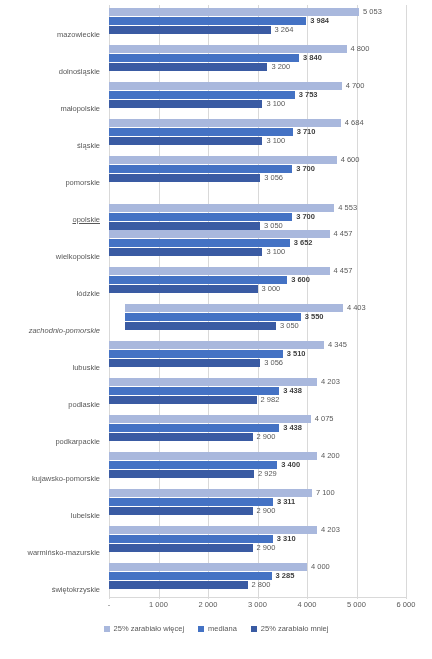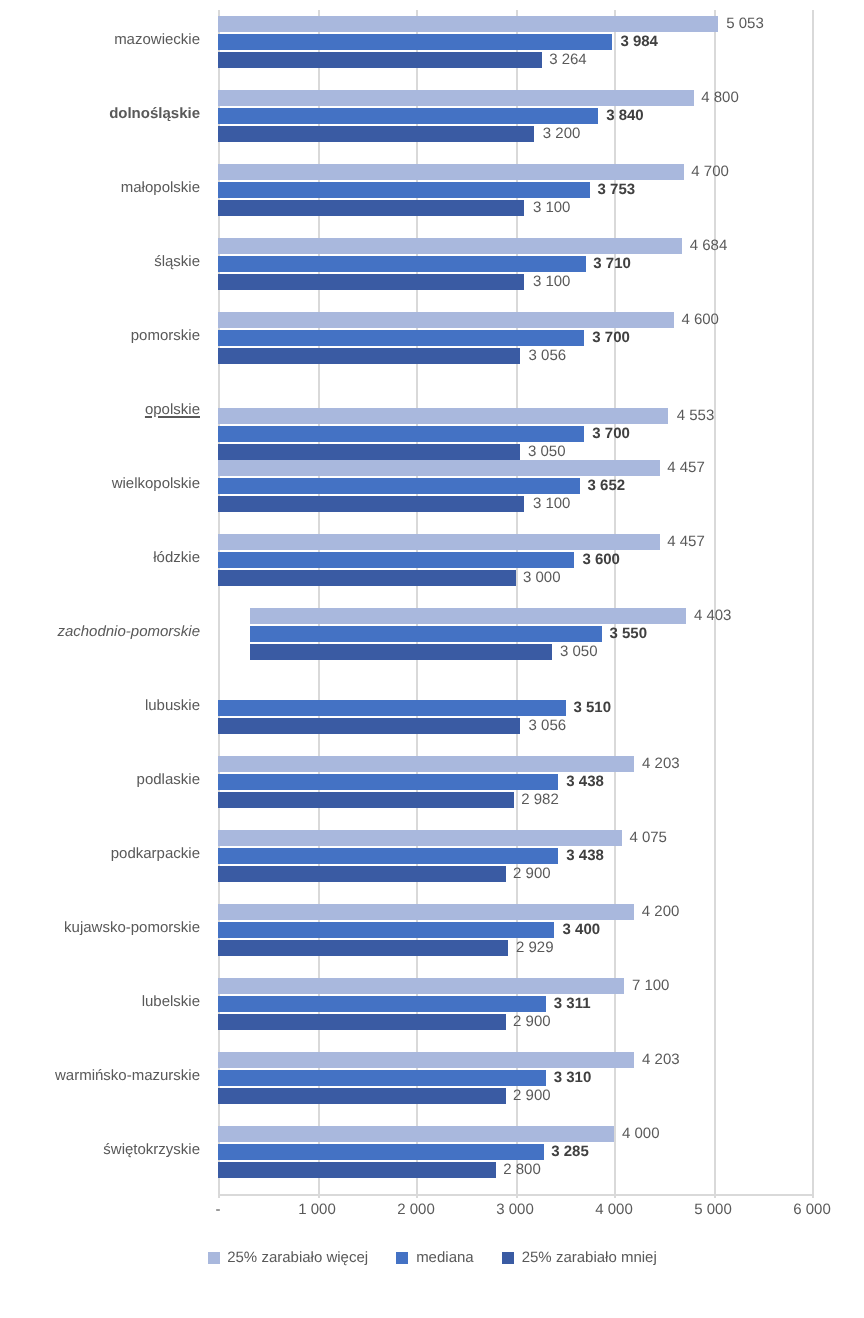--- a/index.html
+++ b/index.html
@@ -84,20 +84,21 @@
     color: #404040;
   }
 
   
   .cat-label {
     position: absolute;
     right: 432px;         
     font-size: 7.5px;
     white-space: nowrap;
     color: #595959;
+    margin-top: 15px;
   }
   #cat-labels {
     position: absolute;
     left: 0;
     top: 5px;
     width: 104px;
     height: 592px;
   }
   #cat-labels .cat-label {
     position: absolute;
@@ -168,21 +169,21 @@
   .legend-swatch.s1 { background: #4472c4; }
   .legend-swatch.s2 { background: #3a5ba3; }
 </style>
 </head>
 <body>
 
 <div id="chart-root">
 
   <div id="cat-labels">
       <div class="cat-label" style="top: 10px;">mazowieckie</div>
-      <div class="cat-label" style="top: 47px; font-weight: bold;">dolnośląskie</div>
+      <div class="cat-label" style="top: 47px;">dolnośląskie</div>
       <div class="cat-label" style="top: 84px;">małopolskie</div>
       <div class="cat-label" style="top: 121px;">śląskie</div>
       <div class="cat-label" style="top: 158px;">pomorskie</div>
       <div class="cat-label" style="top: 195px; text-decoration: underline;">opolskie</div>
       <div class="cat-label" style="top: 232px;">wielkopolskie</div>
       <div class="cat-label" style="top: 269px;">łódzkie</div>
       <div class="cat-label" style="top: 306px; font-style: italic;">zachodnio-pomorskie</div>
       <div class="cat-label" style="top: 343px;">lubuskie</div>
       <div class="cat-label" style="top: 380px;">podlaskie</div>
       <div class="cat-label" style="top: 417px;">podkarpackie</div>
@@ -320,20 +321,24 @@
         <div class="bar-row r1">
           <div class="bar s1" style="width: 175.725px;"></div>
           <div class="bar-label s1" style="left: 179.725px;">3 550</div>
         </div>
         <div class="bar-row r2">
           <div class="bar s2" style="width: 150.975px;"></div>
           <div class="bar-label s2" style="left: 154.975px;">3 050</div>
         </div>
       </div>
       <div class="cat-group" style="top: 333px; height: 37px;">
+        <div class="bar-row r0">
+          <div class="bar s0" style="width: 215.077px;"></div>
+          <div class="bar-label s0" style="left: 219.077px;">4 345</div>
+        </div>
         <div class="bar-row r1">
           <div class="bar s1" style="width: 173.745px;"></div>
           <div class="bar-label s1" style="left: 177.745px;">3 510</div>
         </div>
         <div class="bar-row r2">
           <div class="bar s2" style="width: 151.272px;"></div>
           <div class="bar-label s2" style="left: 155.272px;">3 056</div>
         </div>
       </div>
       <div class="cat-group" style="top: 370px; height: 37px;">

